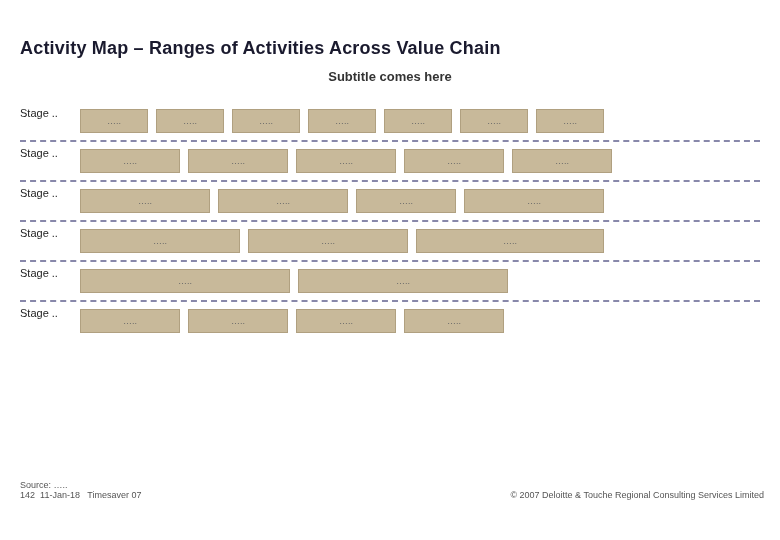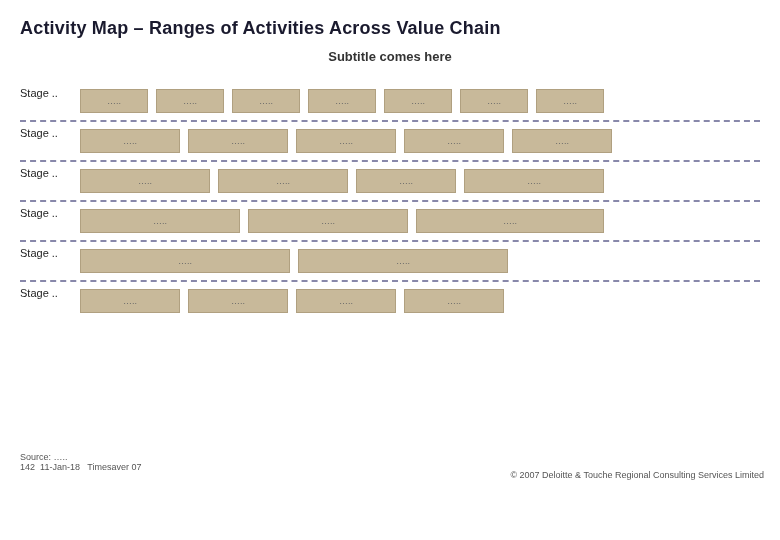--- a/index.html
+++ b/index.html
@@ -11,20 +11,21 @@
       font-size: 12px;
       color: #222;
       overflow: hidden;
       position: relative;
     }
     .page {
       width: 780px;
       height: 488px;
       padding: 18px 20px 4px 20px;
       position: relative;
+      margin-top: 20px;
     }
     .title {
       font-size: 18px;
       font-weight: bold;
       color: #1a1a2e;
       margin-bottom: 10px;
       letter-spacing: 0.2px;
     }
     .subtitle {
       font-size: 13px;
@@ -36,21 +37,21 @@
     .stage-label {
       width: 60px;
       min-width: 60px;
       font-size: 11px;
       color: #222;
       font-weight: normal;
       padding-right: 4px;
     }
     .footer {
       position: absolute;
-      bottom: 16px;
+      bottom: 8px;
       left: 20px;
       font-size: 9px;
       color: #555;
     }
     .footer-right {
       position: absolute;
       bottom: 8px;
       right: 16px;
       font-size: 9px;
       color: #555;

